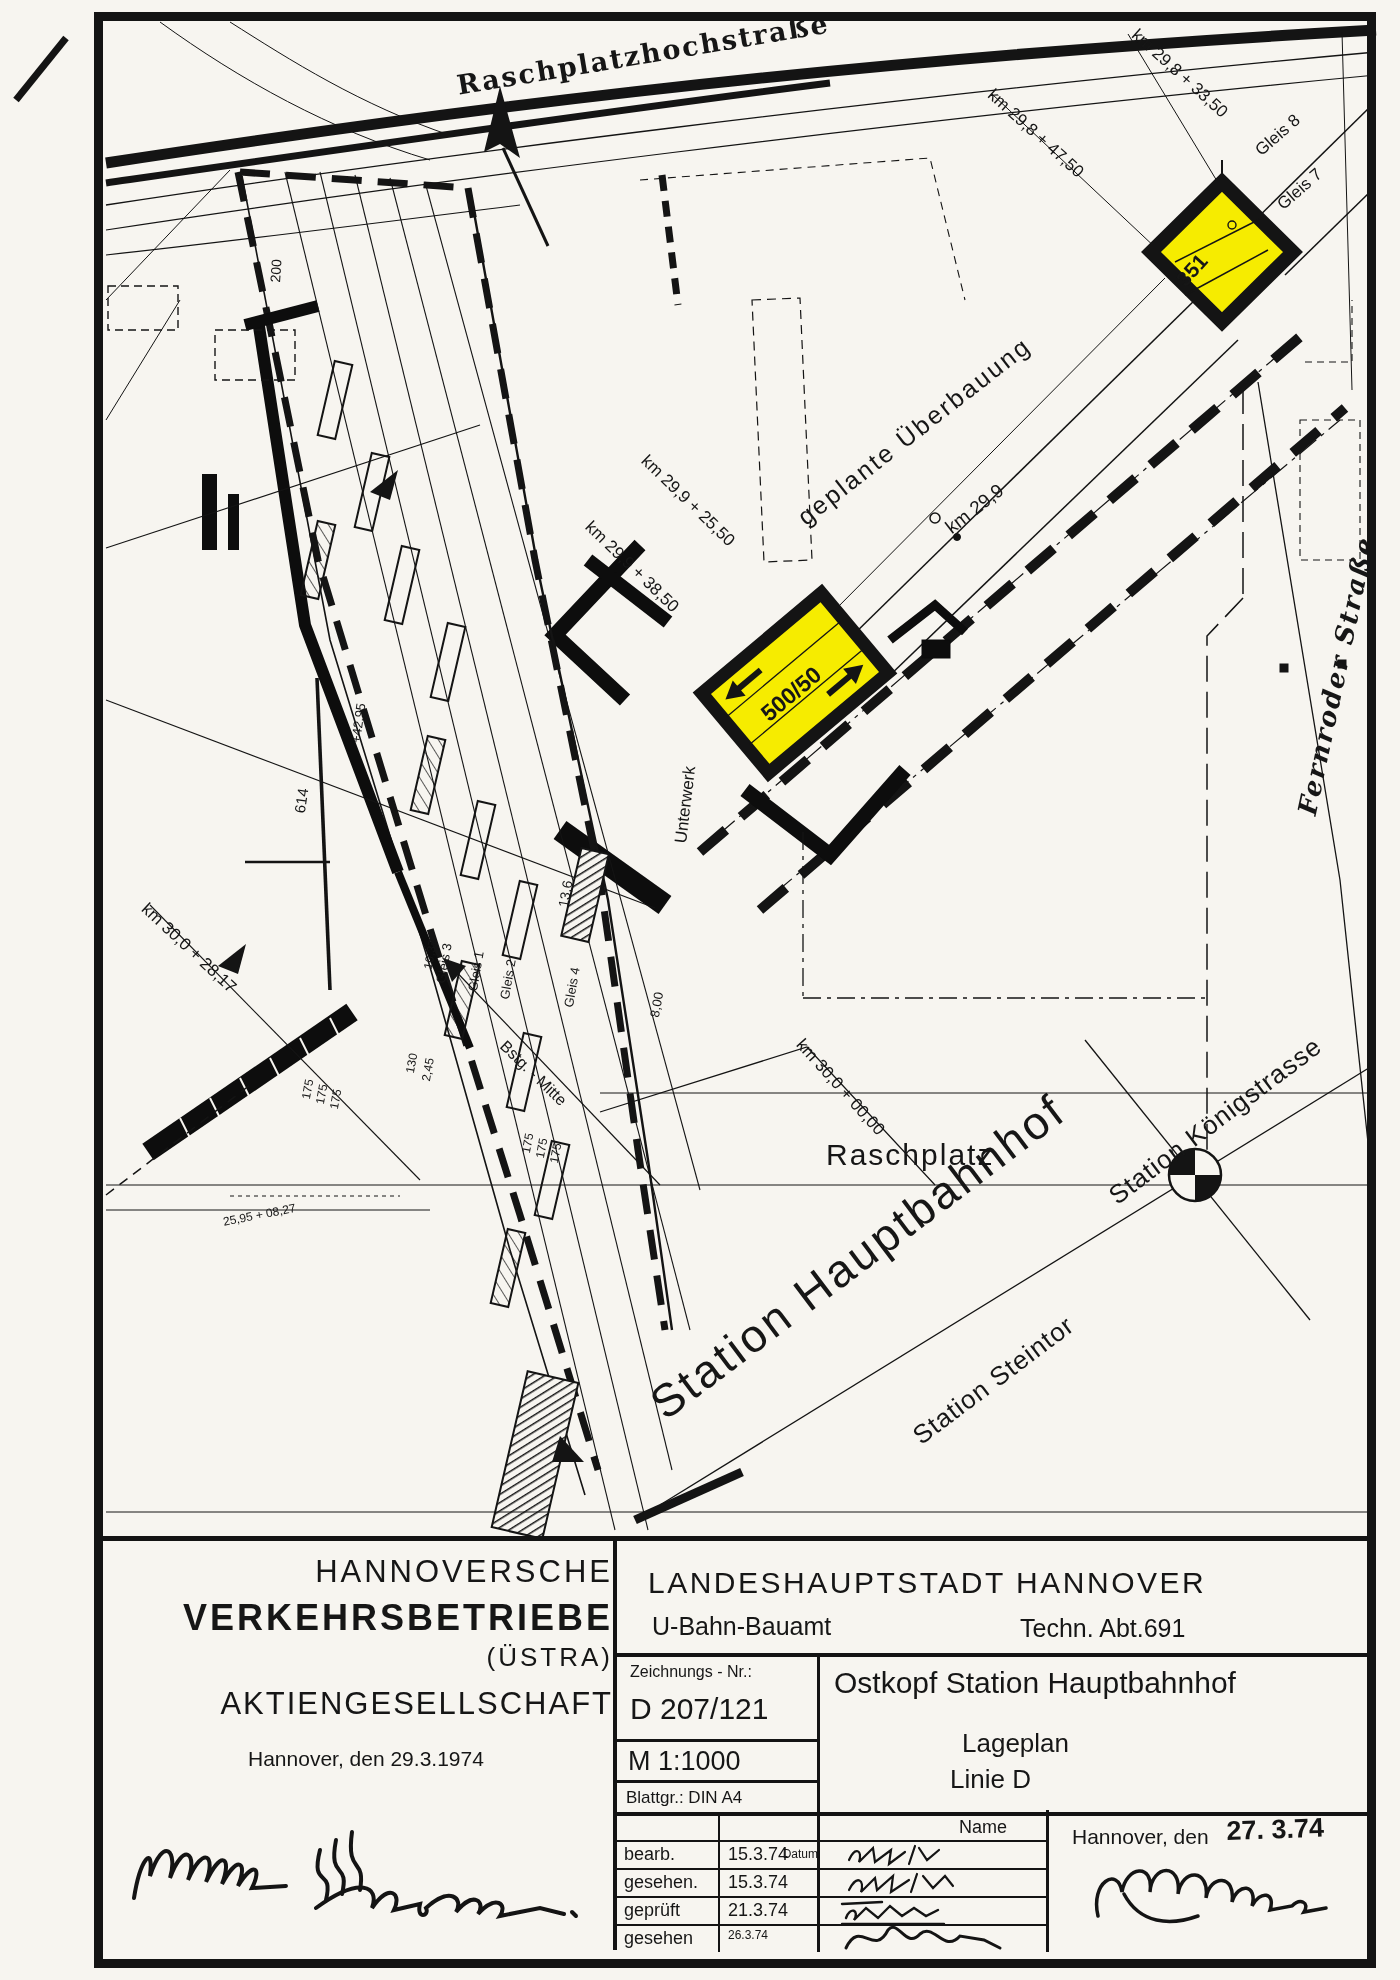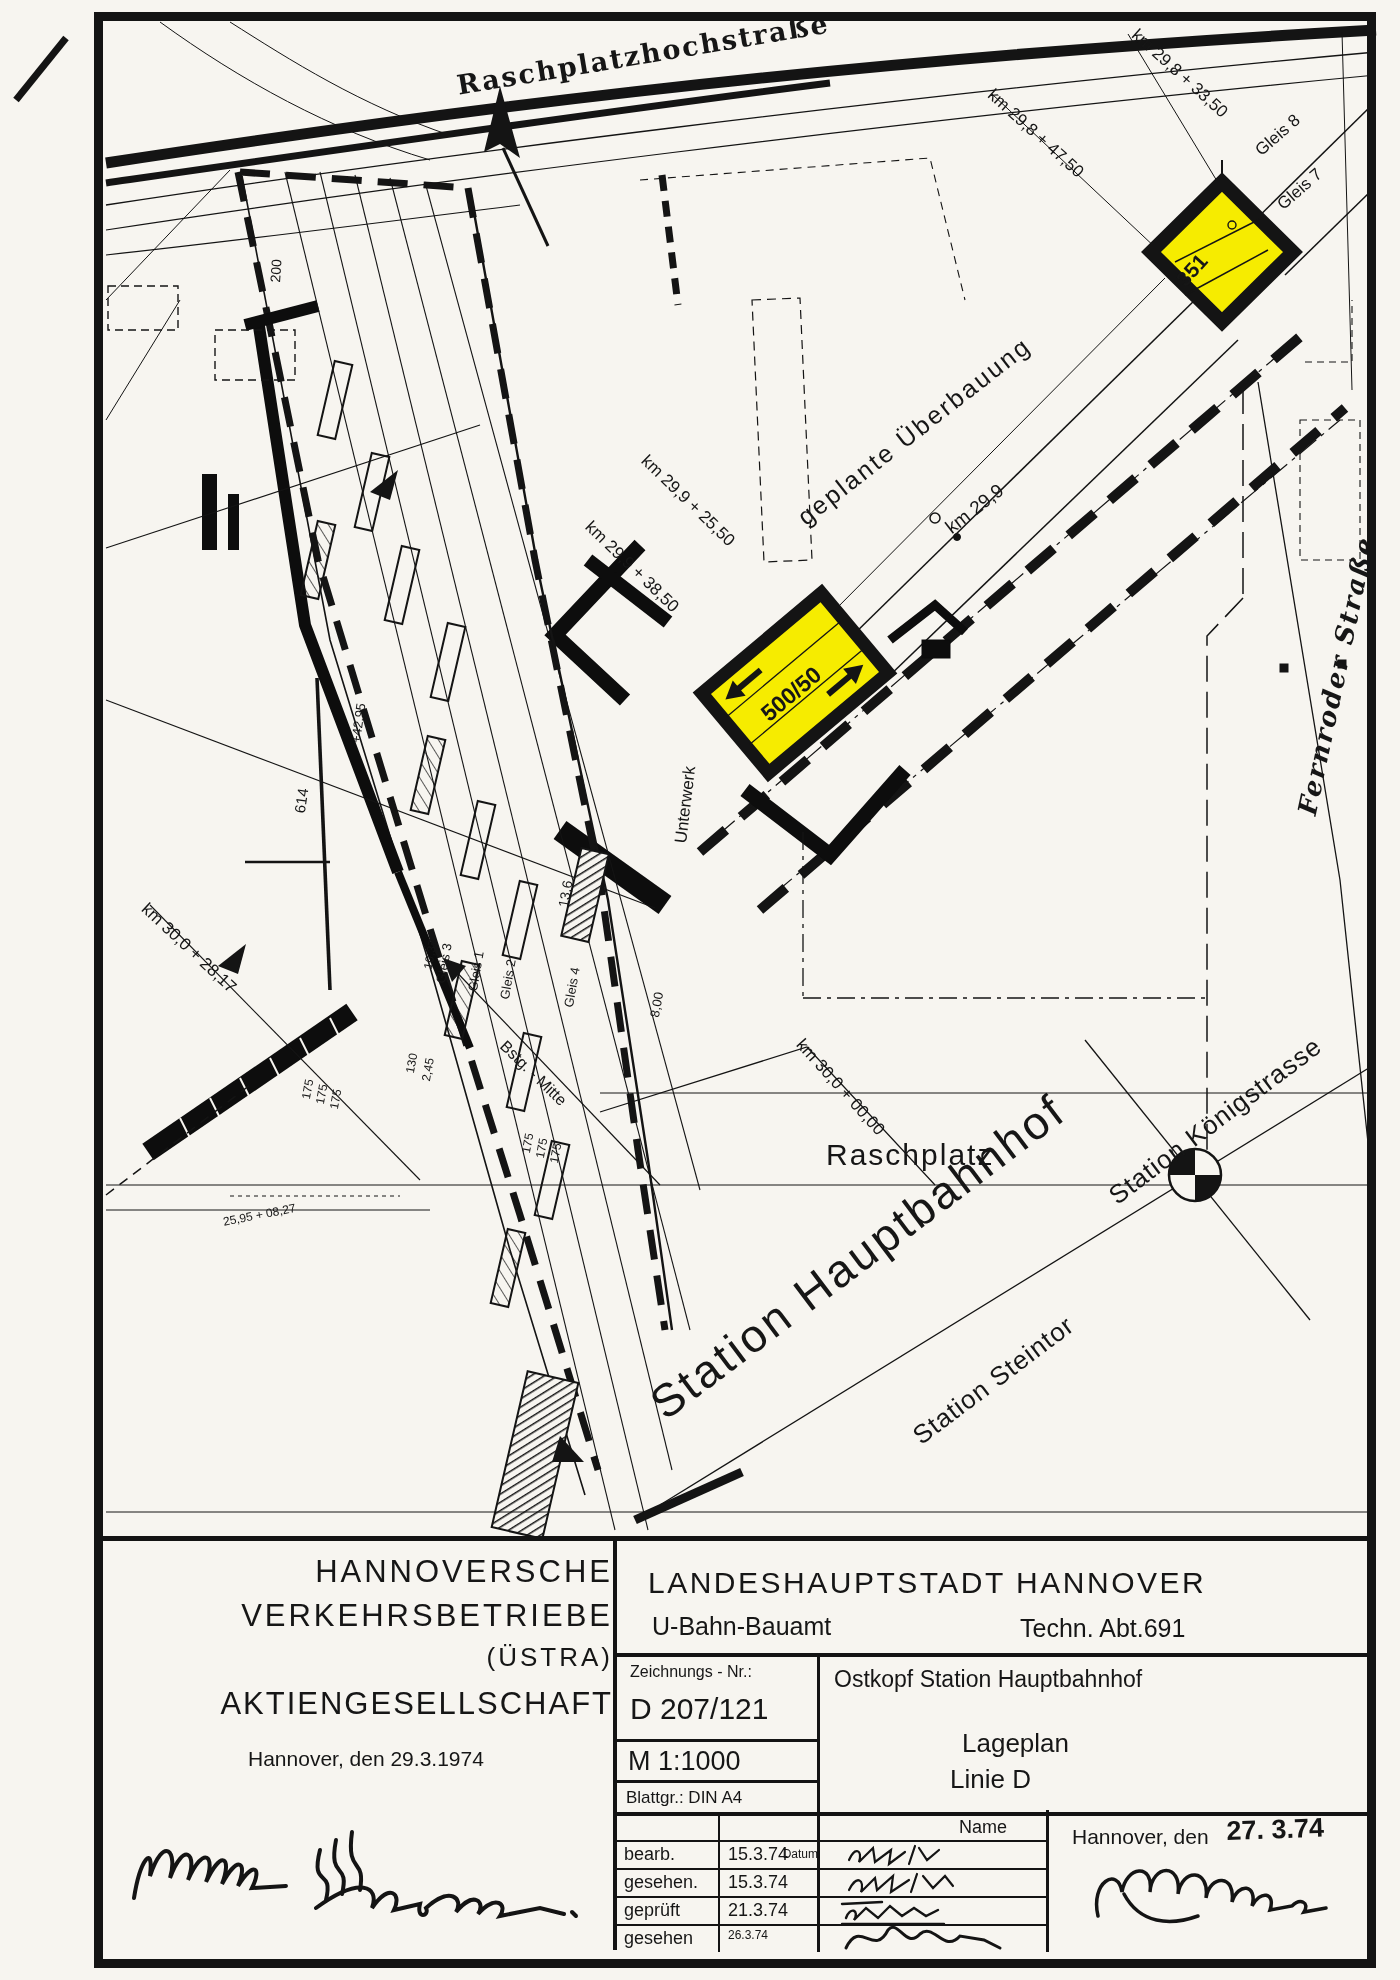--- a/index.html
+++ b/index.html
@@ -304,21 +304,21 @@
 <div class="hline" style="left:615px;top:1780px;width:205px;height:3px;"></div>
 <div class="hline" style="left:615px;top:1812px;width:761px;height:4px;"></div>
 <div class="vline" style="left:718px;top:1814px;width:2px;height:138px;"></div>
 <div class="vline" style="left:1046px;top:1810px;width:3px;height:142px;"></div>
 <div class="hline" style="left:615px;top:1840px;width:432px;height:2px;"></div>
 <div class="hline" style="left:615px;top:1868px;width:432px;height:2px;"></div>
 <div class="hline" style="left:615px;top:1896px;width:432px;height:2px;"></div>
 <div class="hline" style="left:615px;top:1924px;width:432px;height:2px;"></div>
 
 <div class="lbl ctr" style="left:100px;top:1556px;width:513px;font-size:31px;letter-spacing:3px;">HANNOVERSCHE</div>
-<div class="lbl ctr" style="left:100px;top:1600px;width:513px;font-size:31px;letter-spacing:3px;">VERKEHRSBETRIEBE</div>
+<div class="lbl ctr" style="left:100px;top:1600px;width:513px;font-size:36px;letter-spacing:3px;font-weight:bold;">VERKEHRSBETRIEBE</div>
 <div class="lbl ctr" style="left:100px;top:1644px;width:513px;font-size:26px;letter-spacing:3px;">(ÜSTRA)</div>
 <div class="lbl ctr" style="left:100px;top:1688px;width:513px;font-size:31px;letter-spacing:2px;">AKTIENGESELLSCHAFT</div>
 <div class="lbl" style="left:248px;top:1748px;font-size:21px;">Hannover, den 29.3.1974</div>
 
 <svg style="left:120px;top:1790px;" width="470" height="150" viewBox="0 0 470 150">
   <g stroke="#141414" fill="none" stroke-width="4" stroke-linecap="round">
     <path d="M14,108 C20,70 34,52 30,86 C44,44 58,62 50,88 C64,50 78,64 68,90 C84,54 96,66 86,92 C102,58 112,68 102,94 C118,64 128,72 118,96 C134,70 142,78 132,98 L166,96"></path>
     <path d="M200,60 C190,100 214,76 206,110 M216,50 C208,92 230,70 222,104 M232,42 C226,86 246,66 240,100"></path>
     <path d="M196,118 C240,86 260,96 252,118 C270,92 282,104 274,120 L300,114 C296,130 310,126 306,118 C330,96 344,108 336,122 C354,100 366,112 358,124 C376,104 388,114 380,126 L420,118 L444,124"></path>
     <path d="M452,122 l4,4"></path>
@@ -327,21 +327,21 @@
 
 <div class="lbl" style="left:648px;top:1568px;font-size:30px;letter-spacing:2.5px;">LANDESHAUPTSTADT  HANNOVER</div>
 <div class="lbl" style="left:652px;top:1614px;font-size:25px;">U-Bahn-Bauamt</div>
 <div class="lbl" style="left:1020px;top:1616px;font-size:25px;">Techn. Abt.691</div>
 
 <div class="lbl" style="left:630px;top:1664px;font-size:16px;">Zeichnungs - Nr.:</div>
 <div class="lbl" style="left:630px;top:1694px;font-size:30px;">D 207/121</div>
 <div class="lbl" style="left:628px;top:1748px;font-size:27px;">M 1:1000</div>
 <div class="lbl" style="left:626px;top:1789px;font-size:17px;">Blattgr.: DIN A4</div>
 
-<div class="lbl" style="left:834px;top:1668px;font-size:23px;">Ostkopf Station Hauptbahnhof</div>
+<div class="lbl" style="left:834px;top:1668px;font-size:30px;">Ostkopf Station Hauptbahnhof</div>
 <div class="lbl" style="left:962px;top:1730px;font-size:26px;">Lageplan</div>
 <div class="lbl" style="left:950px;top:1766px;font-size:26px;">Linie D</div>
 
 <div class="lbl ctr" style="left:718px;top:1818px;width:100px;font-size:12px;margin-top:30px;">Datum</div>
 <div class="lbl ctr" style="left:818px;top:1818px;width:189px;font-size:18px;">Name</div>
 
 <div class="lbl" style="left:624px;top:1845px;font-size:18px;">bearb.</div>
 <div class="lbl" style="left:728px;top:1845px;font-size:18px;">15.3.74</div>
 <div class="lbl" style="left:624px;top:1873px;font-size:18px;">gesehen.</div>
 <div class="lbl" style="left:728px;top:1873px;font-size:18px;">15.3.74</div>

